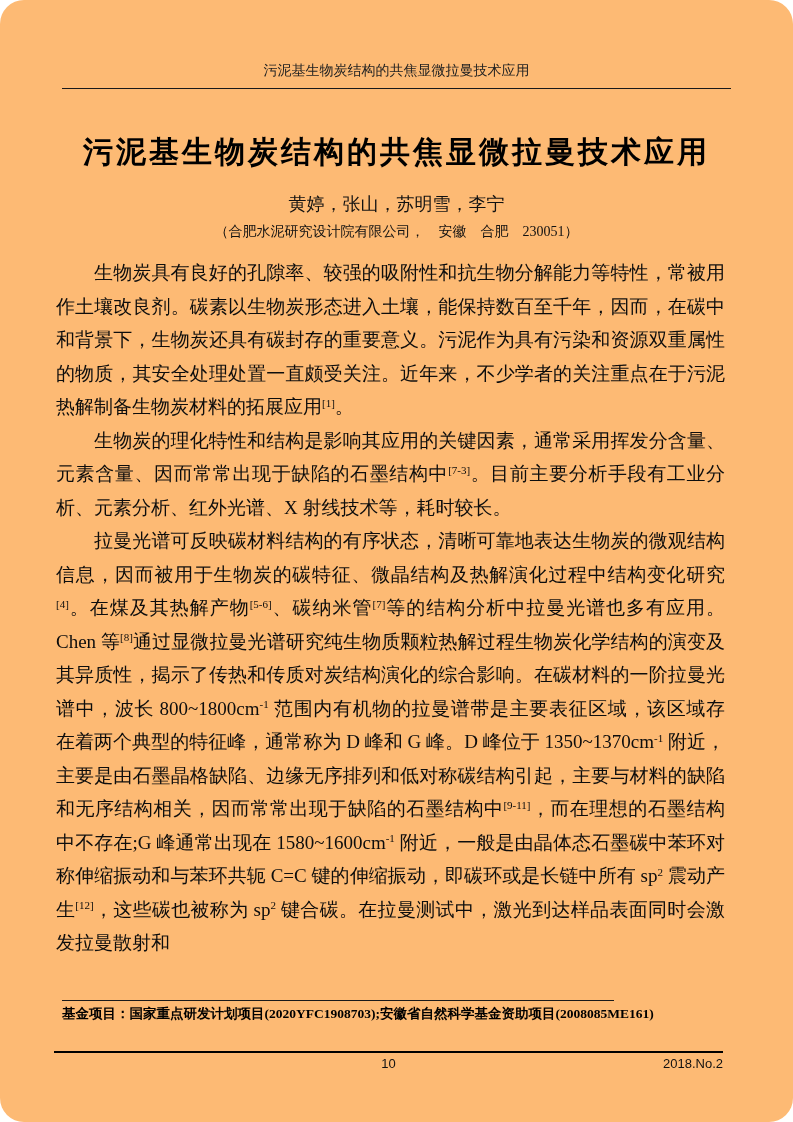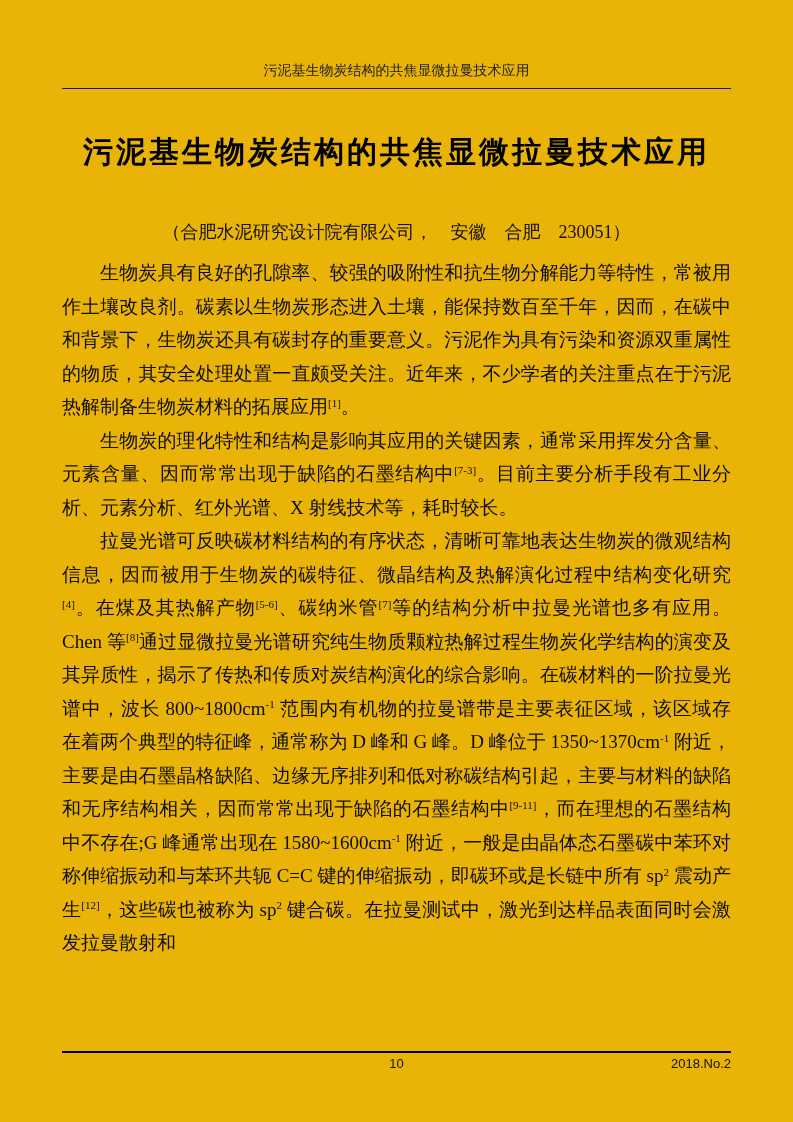--- a/index.html
+++ b/index.html
@@ -3,22 +3,23 @@
 <meta charset="utf-8">
 <style>
   * { margin:0; padding:0; box-sizing:border-box; }
   html,body { background:#ffffff; }
   body { font-family:"Liberation Serif","DejaVu Serif",serif; color:#111; }
 
   .page {
     position:relative;
     width:793px; height:1122px;
     margin:0 auto;
-    background:#eab308;
+    background:#fdba74;
     overflow:hidden;
+    border-radius:24px;
   }
 
   
   .running-header {
     position:absolute; top:62px; left:62px; width:669px;
     text-align:center;
     font-size:14px; line-height:18px; color:#222;
     padding-bottom:8px;
     border-bottom:1.5px solid #1a1a1a;
   }
@@ -31,26 +32,26 @@
     font-weight:700; font-size:30px; letter-spacing:3px;
     color:#000; line-height:44px;
   }
 
   .authors {
     position:absolute; top:192px; left:62px; width:669px;
     text-align:center; font-size:18px; line-height:24px; color:#111;
   }
   .affiliation {
     position:absolute; top:219px; left:62px; width:669px;
-    text-align:center; font-size:18px; line-height:26px; color:#111;
+    text-align:center; font-size:14px; line-height:26px; color:#111;
   }
 
   
   .body-text {
-    position:absolute; top:256px; left:62px; width:669px;
+    position:absolute; top:256px; left:56px; width:669px;
   }
   .body-text p {
     font-size:19px; line-height:33.5px;
     text-align:justify;
     text-indent:2em;
     color:#0d0d0d;
   }
   .body-text sup {
     font-size:11px; line-height:0;
     vertical-align:baseline; position:relative; top:-0.55em;
@@ -58,21 +59,21 @@
 
   
   .footnote { position:absolute; top:1000px; left:62px; width:669px; }
   .footnote-rule { width:552px; border-top:1.5px solid #1a1a1a; }
   .footnote-text {
     margin-top:3px;
     font-weight:700; font-size:13.5px; line-height:19px; color:#000;
   }
 
   
-  .footer { position:absolute; top:1051px; left:62px; width:669px; }
+  .footer { position:absolute; top:1051px; left:54px; width:669px; }
   .footer-rule { border-top:2.5px solid #000; }
   .footer-row {
     position:relative; height:22px; margin-top:3px;
     font-family:"Liberation Sans","DejaVu Sans",sans-serif;
     font-size:13px; color:#111;
   }
   .page-num {
     position:absolute; left:50%; transform:translateX(-50%); top:0;
   }
   .issue { position:absolute; right:0; top:0; }
@@ -81,29 +82,34 @@
 <body>
 
 <div class="page">
 
   <div class="running-header">
     <span>污泥基生物炭结构的共焦显微拉曼技术应用</span>
   </div>
 
   <h1 class="paper-title">污泥基生物炭结构的共焦显微拉曼技术应用</h1>
 
+  <div class="authors">黄婷，张山，苏明雪，李宁</div>
 
   <div class="affiliation">（合肥水泥研究设计院有限公司，　安徽　合肥　230051）</div>
 
   <div class="body-text">
     <p><span>生物炭具有良好的孔隙率、较强的吸附性和抗生物分解能力等特性，常被用作土壤改良剂。碳素以生物炭形态进入土壤，能保持数百至千年，因而，在碳中和背景下，生物炭还具有碳封存的重要意义。污泥作为具有污染和资源双重属性的物质，其安全处理处置一直颇受关注。近年来，不少学者的关注重点在于污泥热解制备生物炭材料的拓展应用</span><sup>[1]</sup><span>。</span></p>
     <p><span>生物炭的理化特性和结构是影响其应用的关键因素，通常采用挥发分含量、元素含量、因而常常出现于缺陷的石墨结构中</span><sup>[7-3]</sup><span>。目前主要分析手段有工业分析、元素分析、红外光谱、X 射线技术等，耗时较长。</span></p>
     <p><span>拉曼光谱可反映碳材料结构的有序状态，清晰可靠地表达生物炭的微观结构信息，因而被用于生物炭的碳特征、微晶结构及热解演化过程中结构变化研究</span><sup>[4]</sup><span>。在煤及其热解产物</span><sup>[5-6]</sup><span>、碳纳米管</span><sup>[7]</sup><span>等的结构分析中拉曼光谱也多有应用。Chen 等</span><sup>[8]</sup><span>通过显微拉曼光谱研究纯生物质颗粒热解过程生物炭化学结构的演变及其异质性，揭示了传热和传质对炭结构演化的综合影响。在碳材料的一阶拉曼光谱中，波长 800~1800cm</span><sup>-1</sup><span> 范围内有机物的拉曼谱带是主要表征区域，该区域存在着两个典型的特征峰，通常称为 D 峰和 G 峰。D 峰位于 1350~1370cm</span><sup>-1</sup><span> 附近，主要是由石墨晶格缺陷、边缘无序排列和低对称碳结构引起，主要与材料的缺陷和无序结构相关，因而常常出现于缺陷的石墨结构中</span><sup>[9-11]</sup><span>，而在理想的石墨结构中不存在;G 峰通常出现在 1580~1600cm</span><sup>-1</sup><span> 附近，一般是由晶体态石墨碳中苯环对称伸缩振动和与苯环共轭 C=C 键的伸缩振动，即碳环或是长链中所有 sp</span><sup>2</sup><span> 震动产生</span><sup>[12]</sup><span>，这些碳也被称为 sp</span><sup>2</sup><span> 键合碳。在拉曼测试中，激光到达样品表面同时会激发拉曼散射和</span></p>
   </div>
 
+  <div class="footnote">
+    <div class="footnote-rule"></div>
+    <div class="footnote-text">基金项目：国家重点研发计划项目(2020YFC1908703);安徽省自然科学基金资助项目(2008085ME161)</div>
+  </div>
 
   <div class="footer">
     <div class="footer-rule"></div>
     <div class="footer-row">
       <span class="page-num">10</span>
       <span class="issue">2018.No.2</span>
     </div>
   </div>
 
 </div>

